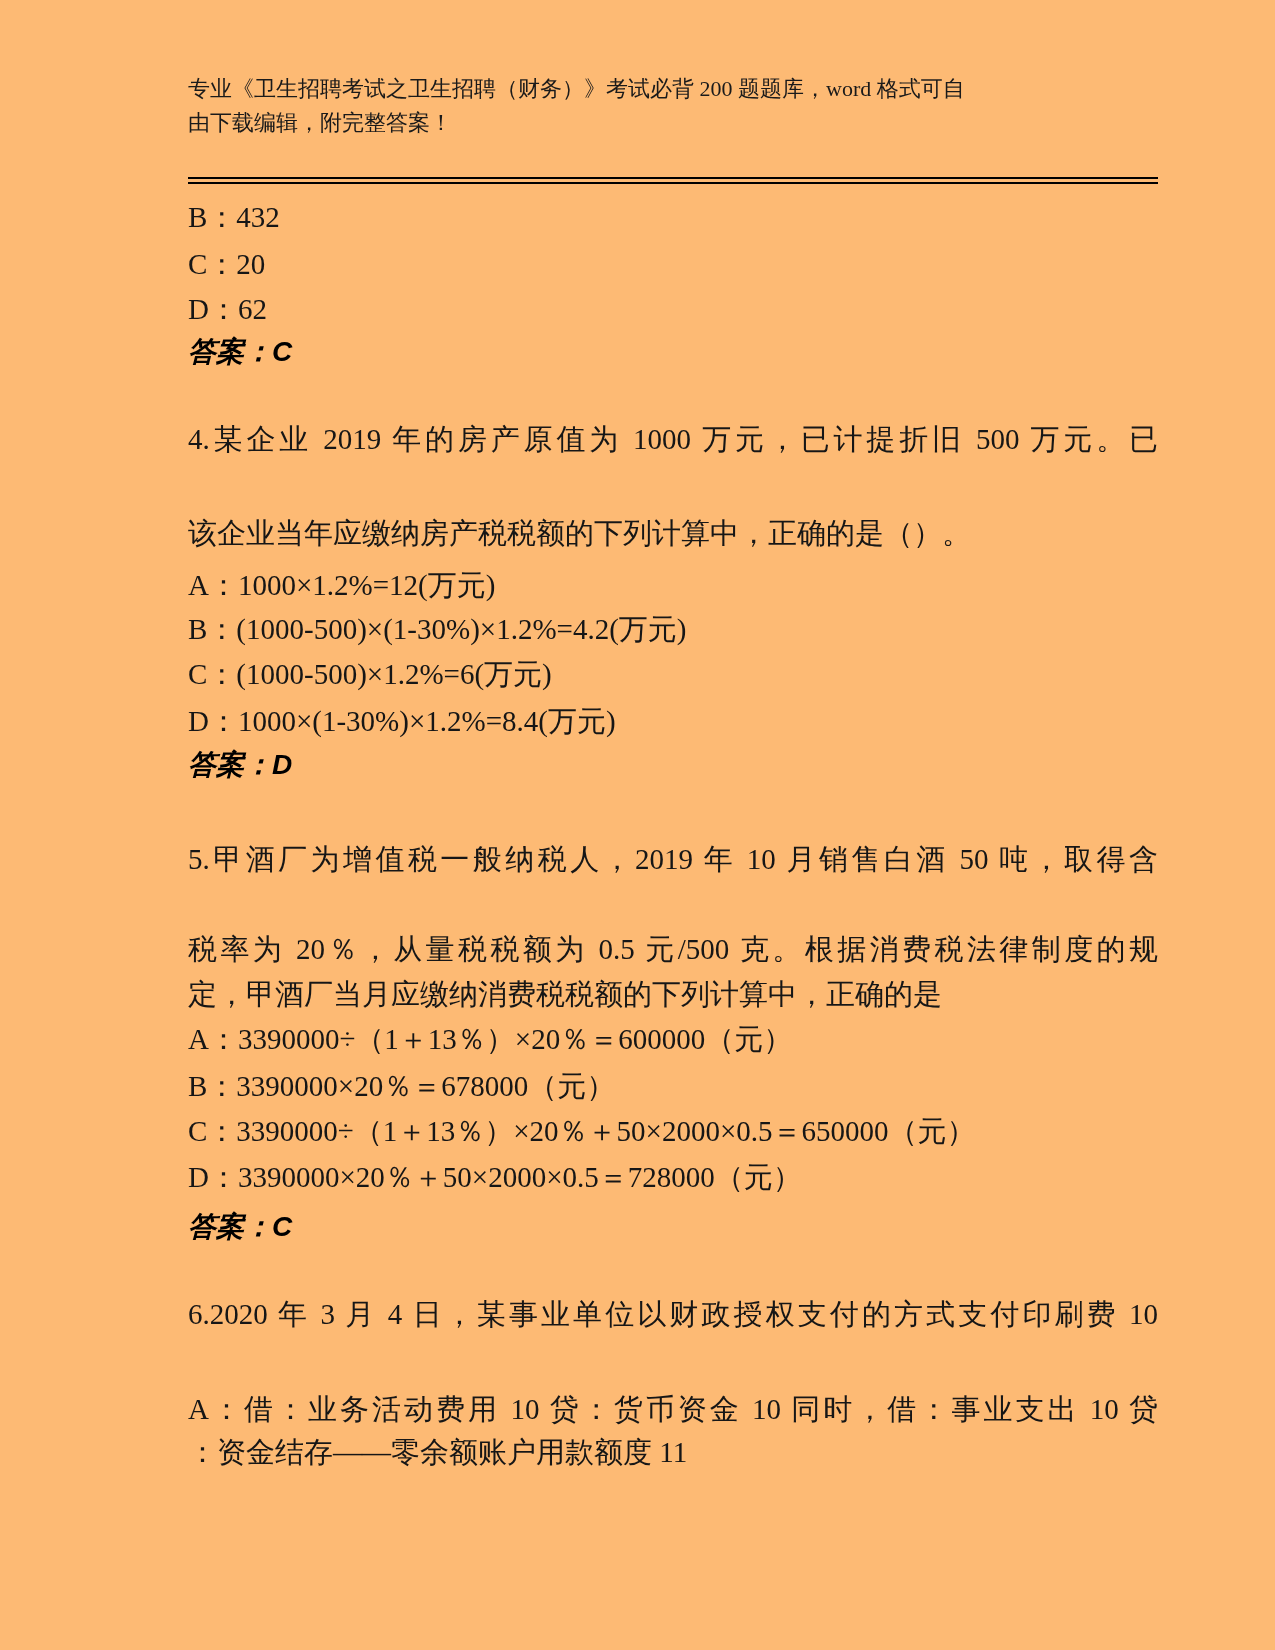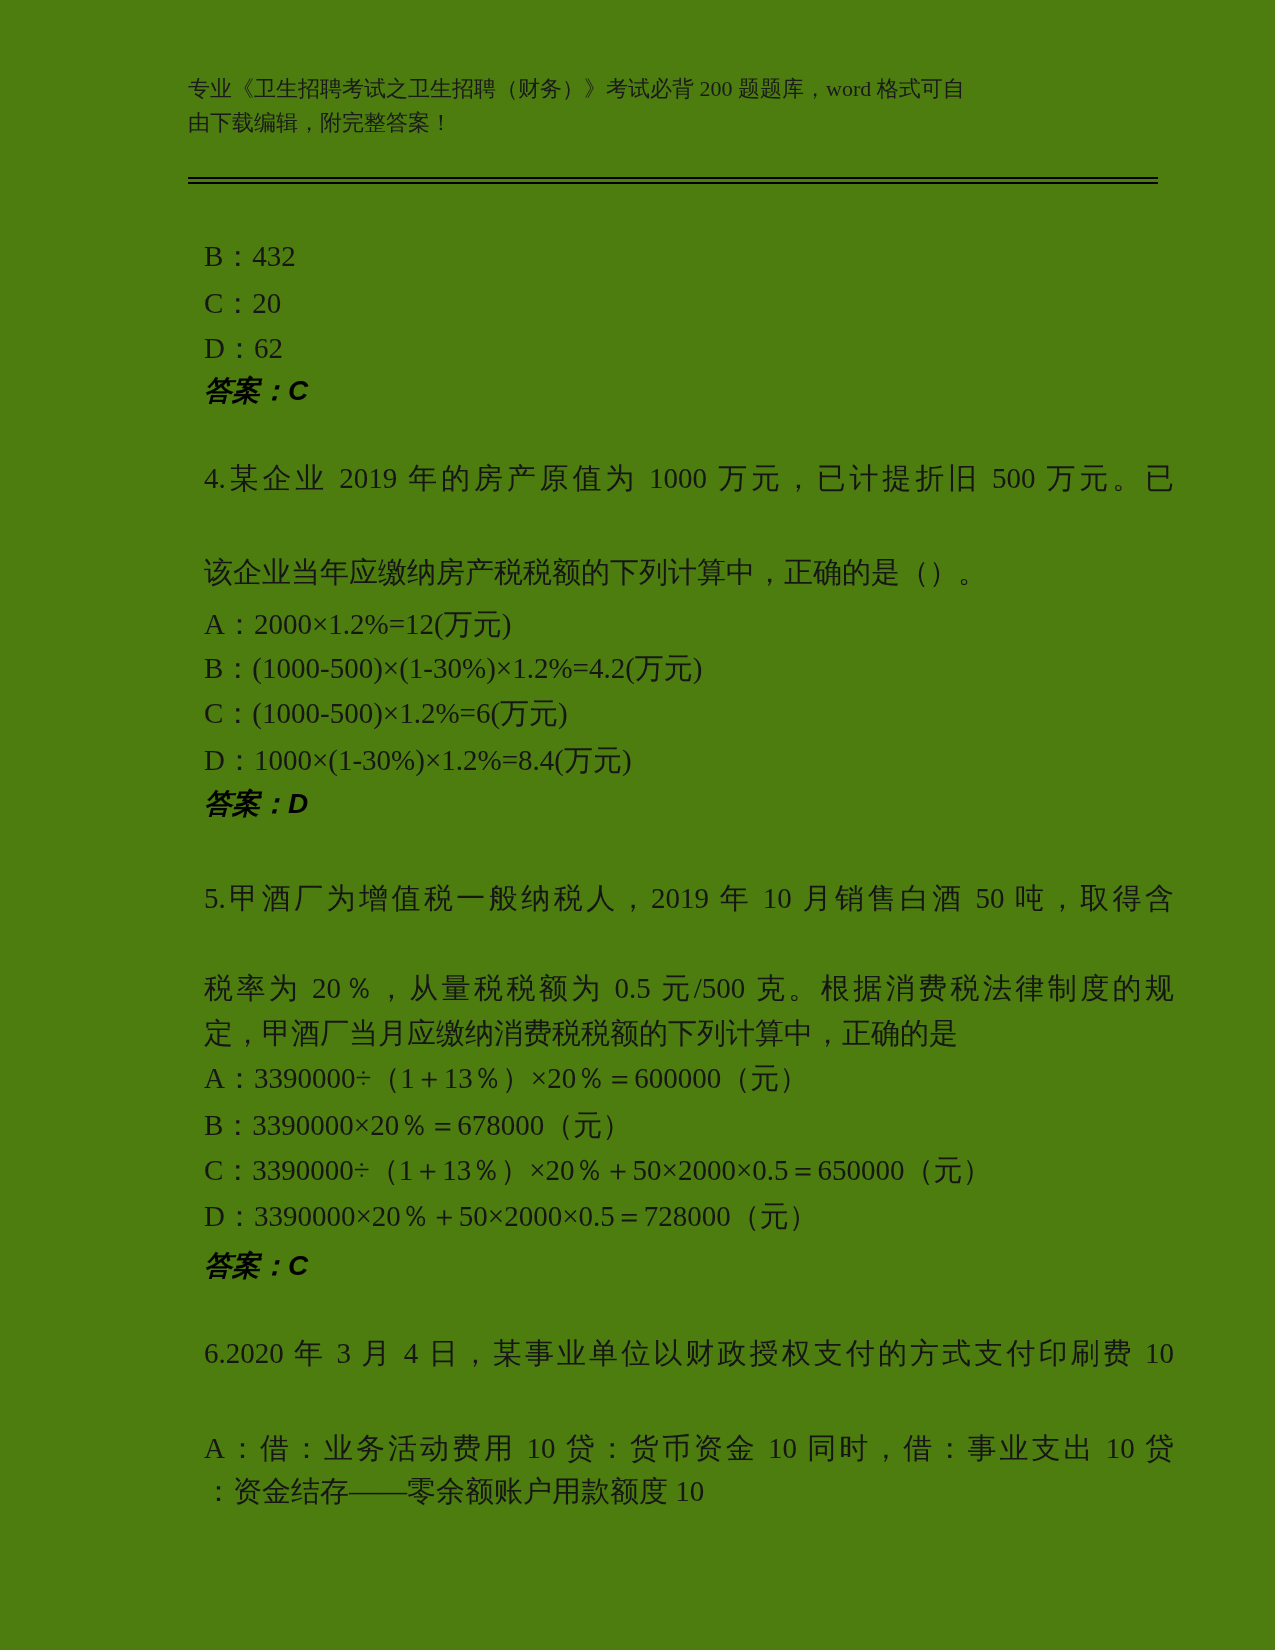--- a/index.html
+++ b/index.html
@@ -3,38 +3,37 @@
 <meta charset="utf-8">
 <style>
   html,body { margin:0; padding:0; }
   body {
     width:1275px; height:1650px;
     background:#ffffff;
     font-family:"Liberation Serif","DejaVu Serif",serif;
     color:#161616;
     overflow:hidden;
   }
-  .page { position:relative; width:1275px; height:1650px; background:#4d7c0f; }
+  .page { position:relative; width:1275px; height:1650px; background:#fdba74; }
   .content { position:absolute; left:188px; top:0; width:970px; height:1650px; }
 
   .hl {
     position:absolute; left:0; width:100%;
     font-size:22px; line-height:34px;
     color:#1a1a1a;
   }
   .rule {
     position:absolute; left:0; width:100%; height:7px;
     border-top:2px solid #000; border-bottom:2px solid #000;
     box-sizing:border-box;
   }
   .ln {
-    position:absolute; left:16px; width:100%;
+    position:absolute; left:0; width:100%;
     font-size:29px; line-height:45px;
     color:#161616;
-    margin-top:39px;
   }
   .j { text-align:justify; text-align-last:justify; }
   .ans {
     font-family:"Liberation Sans","DejaVu Sans",sans-serif;
     font-weight:700; font-size:28px; color:#000;font-style:italic;
   }
 </style>
 </head>
 <body>
 
@@ -45,33 +44,33 @@
     <div class="hl" style="top:106px">由下载编辑，附完整答案！</div>
     <div class="rule" style="top:177px"></div>
 
     <div class="ln" style="top:195px">B：432</div>
     <div class="ln" style="top:242px">C：20</div>
     <div class="ln" style="top:287px">D：62</div>
     <div class="ln ans" style="top:329px">答案：C</div>
 
     <div class="ln j" style="top:417px">4.某企业 2019 年的房产原值为 1000 万元，已计提折旧 500 万元。已</div>
     <div class="ln" style="top:511px">该企业当年应缴纳房产税税额的下列计算中，正确的是（）。</div>
-    <div class="ln" style="top:563px">A：2000×1.2%=12(万元)</div>
+    <div class="ln" style="top:563px">A：1000×1.2%=12(万元)</div>
     <div class="ln" style="top:607px">B：(1000-500)×(1-30%)×1.2%=4.2(万元)</div>
     <div class="ln" style="top:652px">C：(1000-500)×1.2%=6(万元)</div>
     <div class="ln" style="top:699px">D：1000×(1-30%)×1.2%=8.4(万元)</div>
     <div class="ln ans" style="top:742px">答案：D</div>
 
     <div class="ln j" style="top:837px">5.甲酒厂为增值税一般纳税人，2019 年 10 月销售白酒 50 吨，取得含</div>
     <div class="ln j" style="top:927px">税率为 20％，从量税税额为 0.5 元/500 克。根据消费税法律制度的规</div>
     <div class="ln" style="top:972px">定，甲酒厂当月应缴纳消费税税额的下列计算中，正确的是</div>
     <div class="ln" style="top:1017px">A：3390000÷（1＋13％）×20％＝600000（元）</div>
     <div class="ln" style="top:1064px">B：3390000×20％＝678000（元）</div>
     <div class="ln" style="top:1109px">C：3390000÷（1＋13％）×20％＋50×2000×0.5＝650000（元）</div>
     <div class="ln" style="top:1155px">D：3390000×20％＋50×2000×0.5＝728000（元）</div>
     <div class="ln ans" style="top:1204px">答案：C</div>
 
     <div class="ln j" style="top:1292px">6.2020 年 3 月 4 日，某事业单位以财政授权支付的方式支付印刷费 10</div>
     <div class="ln j" style="top:1387px">A：借：业务活动费用 10 贷：货币资金 10 同时，借：事业支出 10 贷</div>
-    <div class="ln" style="top:1430px">：资金结存——零余额账户用款额度 10</div>
+    <div class="ln" style="top:1430px">：资金结存——零余额账户用款额度 11</div>
 
   </div>
 </div>
 
 </body></html>

